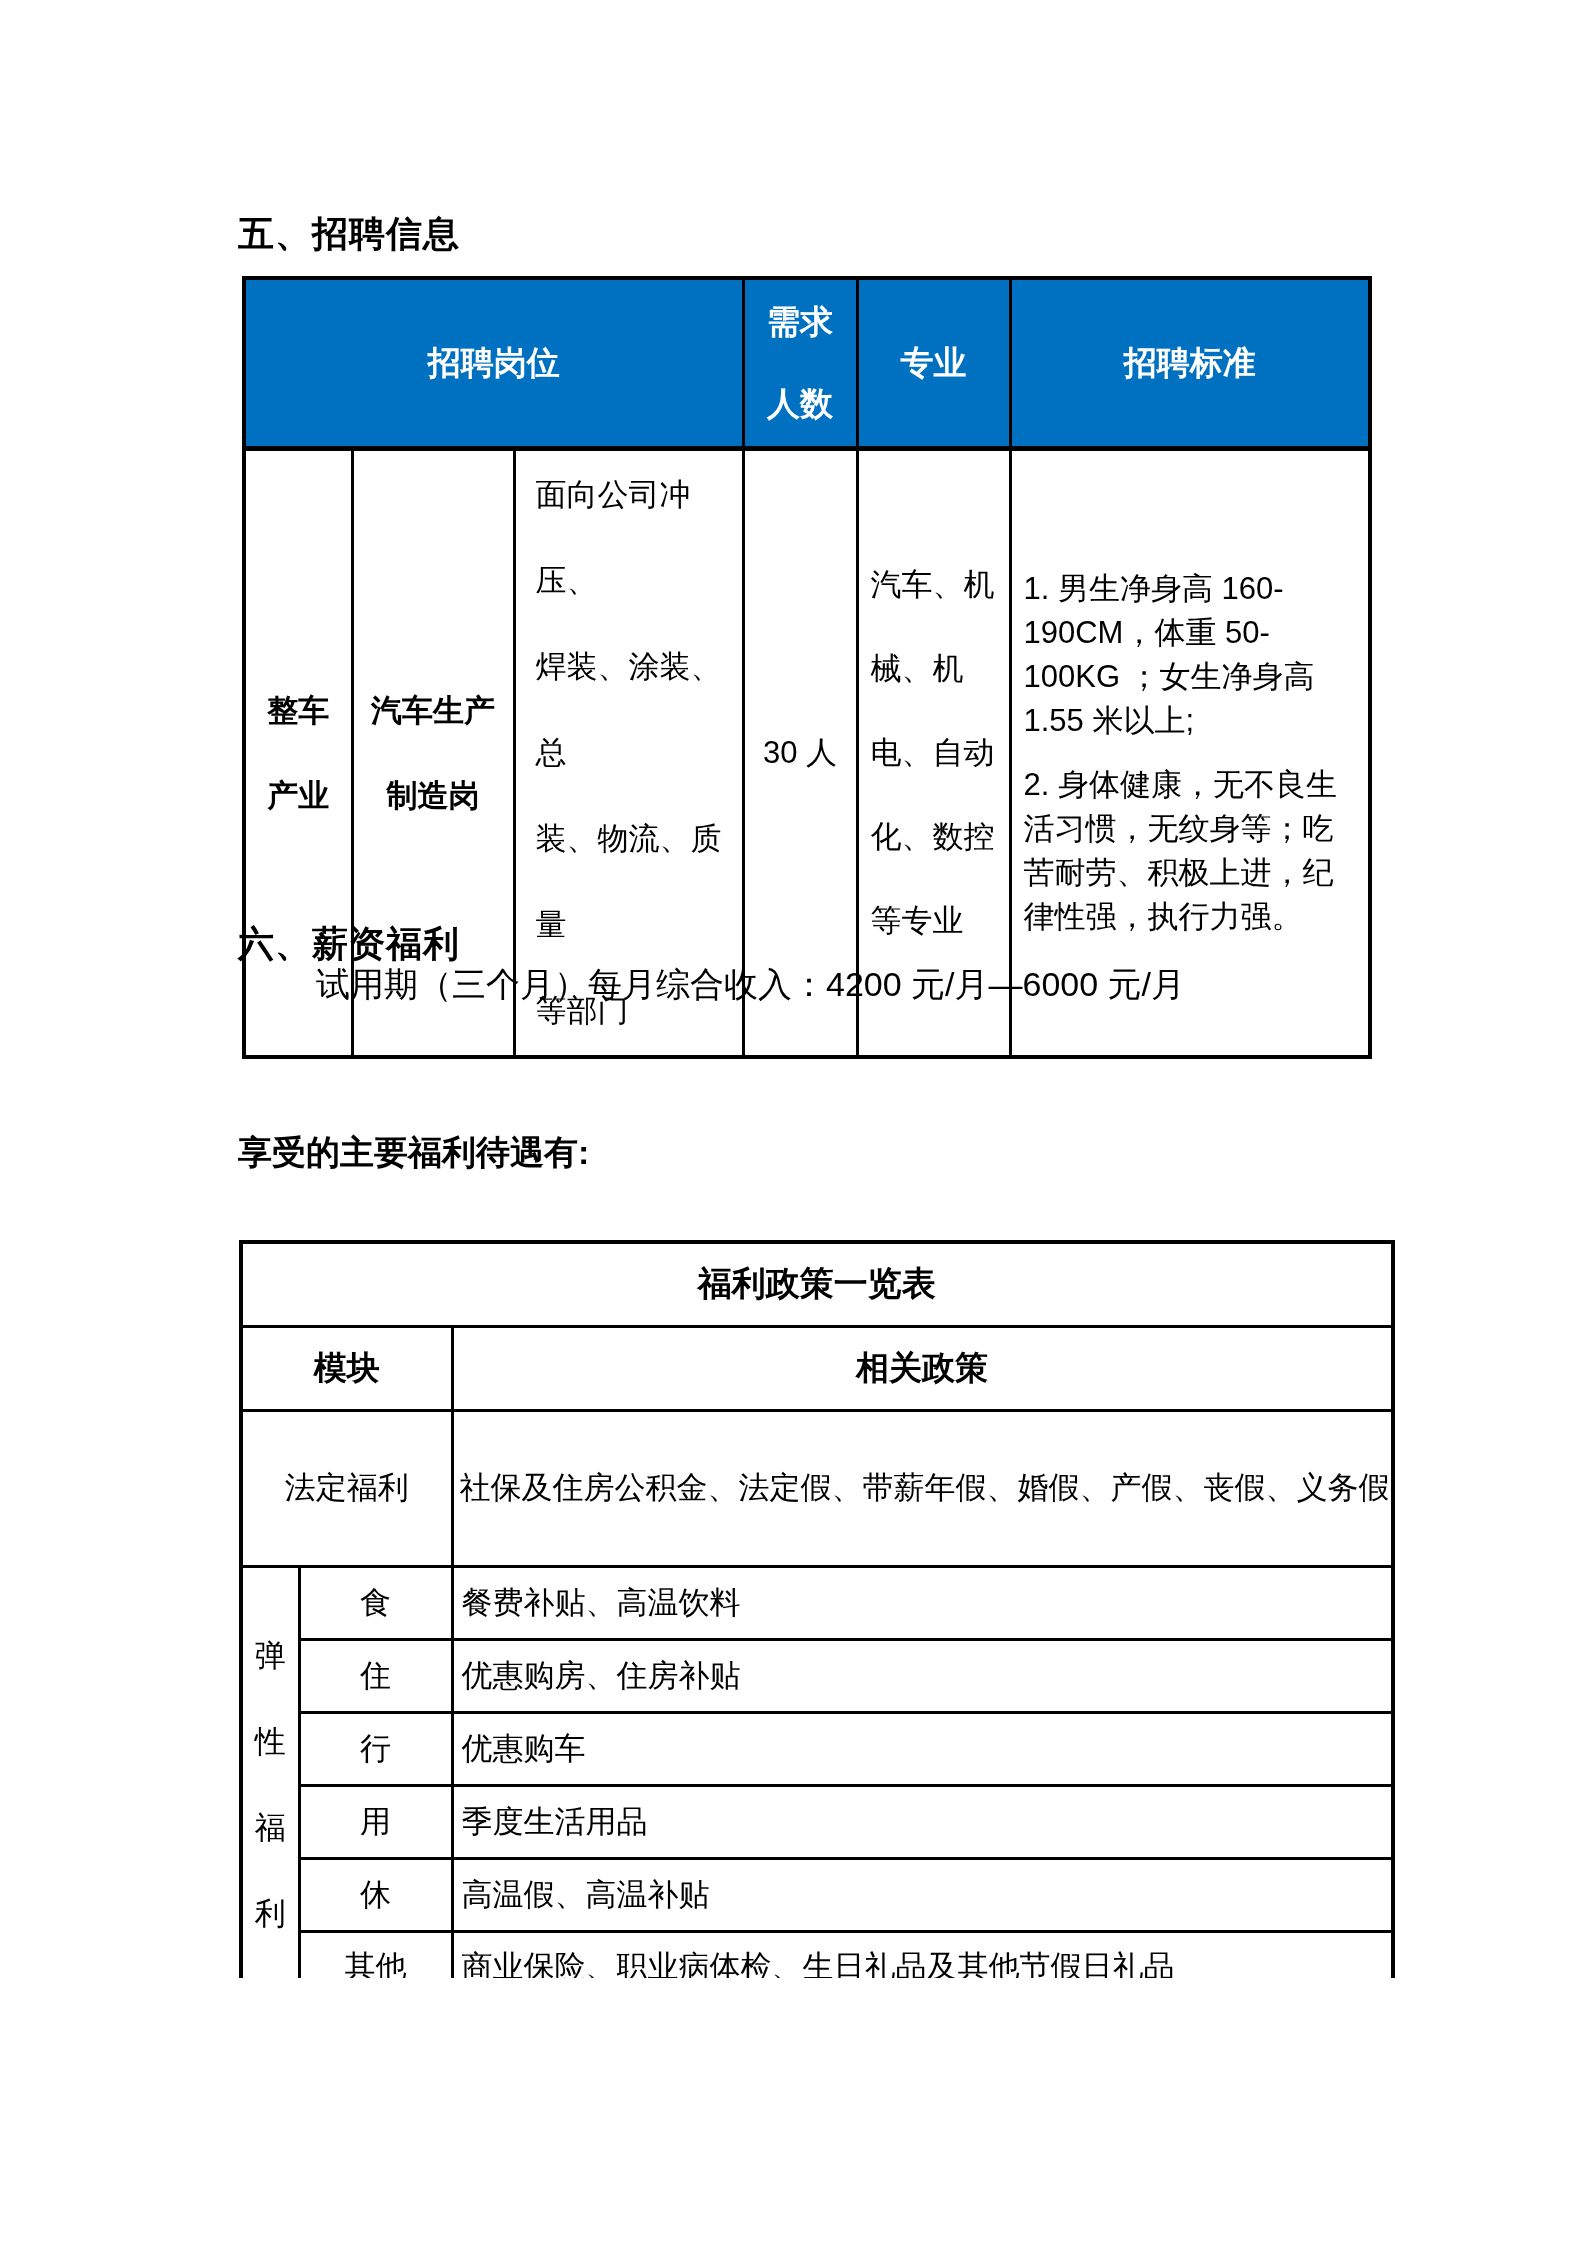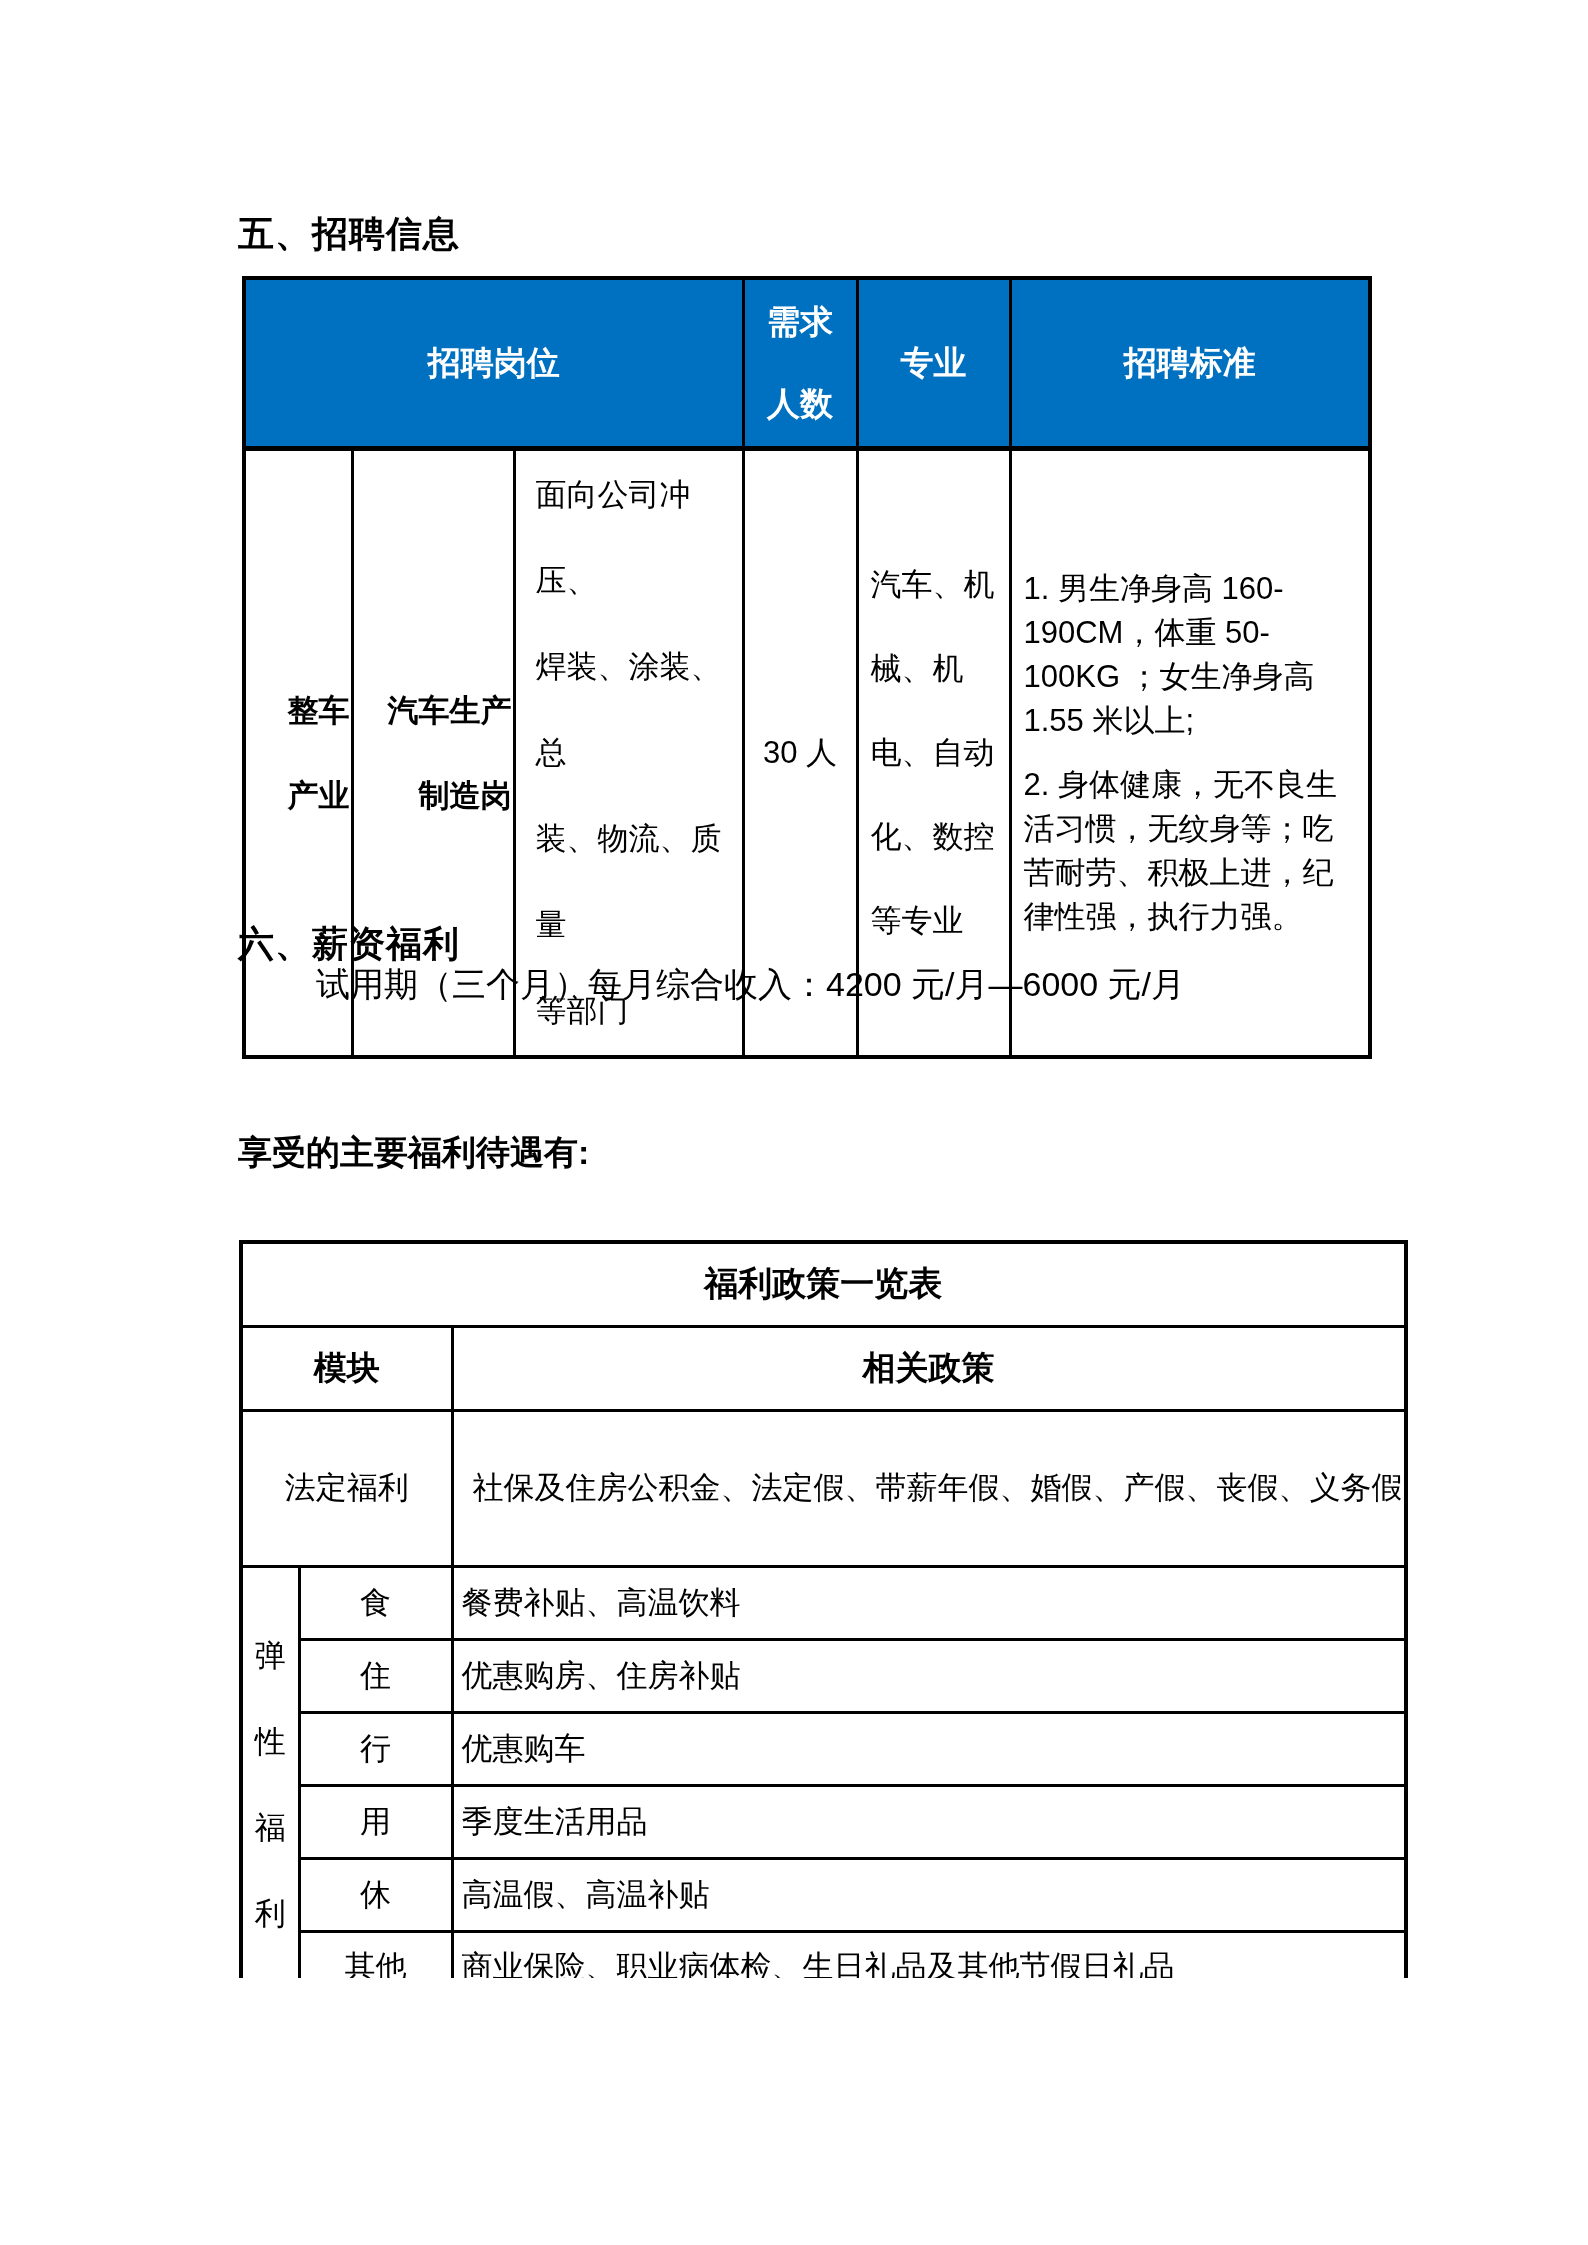--- a/index.html
+++ b/index.html
@@ -45,21 +45,21 @@
     color: #ffffff;
     font-weight: 700;
     font-size: 33px;
     text-align: center;
     border-bottom-width: 5px;
     line-height: 82px;
   }
   .t1 .head { height: 165px; }
   .t1 .body { height: 412px; }
   .pre { white-space: pre-line; }
-  .c1, .c2 { font-weight: 700; text-align: right; line-height: 85px; }
+  .c1, .c2 { font-weight: 700; text-align: center; line-height: 85px; }
   .c3 { padding-left: 20px; line-height: 86px; }
   .c4 { text-align: center; margin-left: 15px; }
   .c5 { padding-left: 12px; line-height: 84px; }
   .c6 { padding: 0 12px; font-size: 30px; }
   .c6 p { margin: 20px 0; line-height: 44px; }
 
   
   .t2 {
     position: absolute;
     left: 239px;
@@ -71,21 +71,21 @@
     vertical-align: middle;
     font-size: 31px;
     overflow: hidden;
   }
   .t2 .title-row td { font-weight: 700; font-size: 34px; text-align: center; }
   .t2 .title-row { height: 84px; }
   .t2 .head-row td { font-weight: 700; font-size: 33px; text-align: center; }
   .t2 .head-row { height: 84px; }
   .t2 .statutory-row { height: 156px; }
   .statutory-label { text-align: center; }
-  .statutory-policy { white-space: nowrap; font-size: 29px; padding-left: 19px; }
+  .statutory-policy { white-space: nowrap; font-size: 29px; padding-left: 6px; }
   .t2 .flex-row { height: 73px; }
   .flex-label { text-align: center; }
   .flex-policy { padding-left: 8px; }
   .vert-cell { text-align: center; }
   .vert-text {
     width: 32px;
     margin: 0 auto;
     word-break: break-all;
     line-height: 86px;
     text-align: center;

